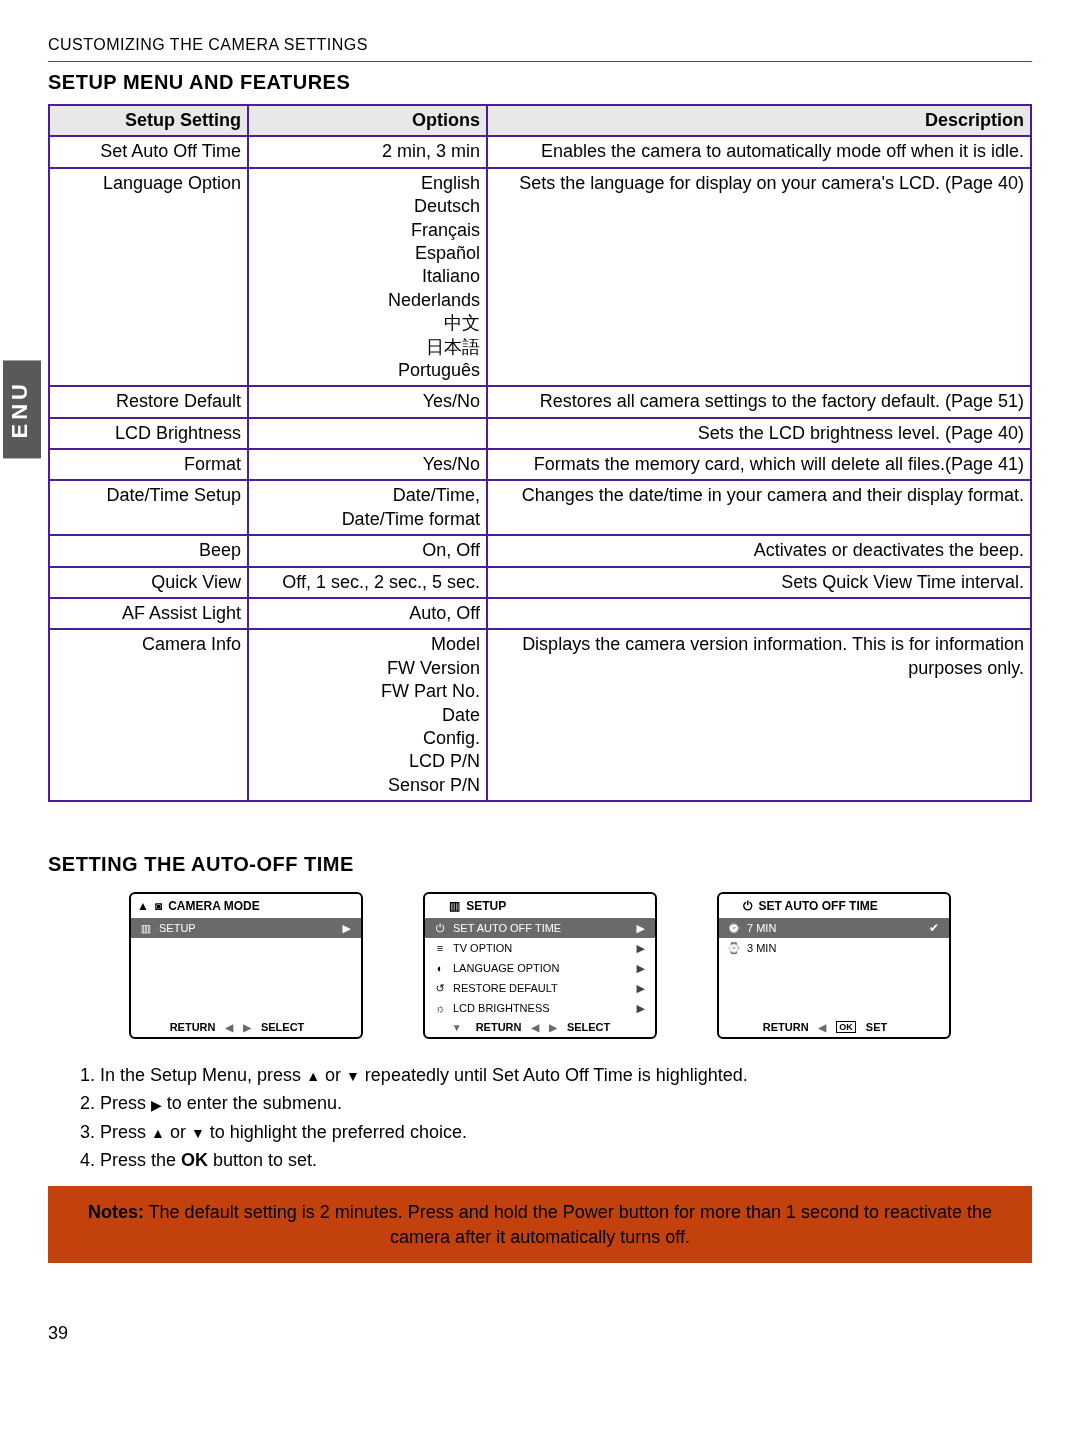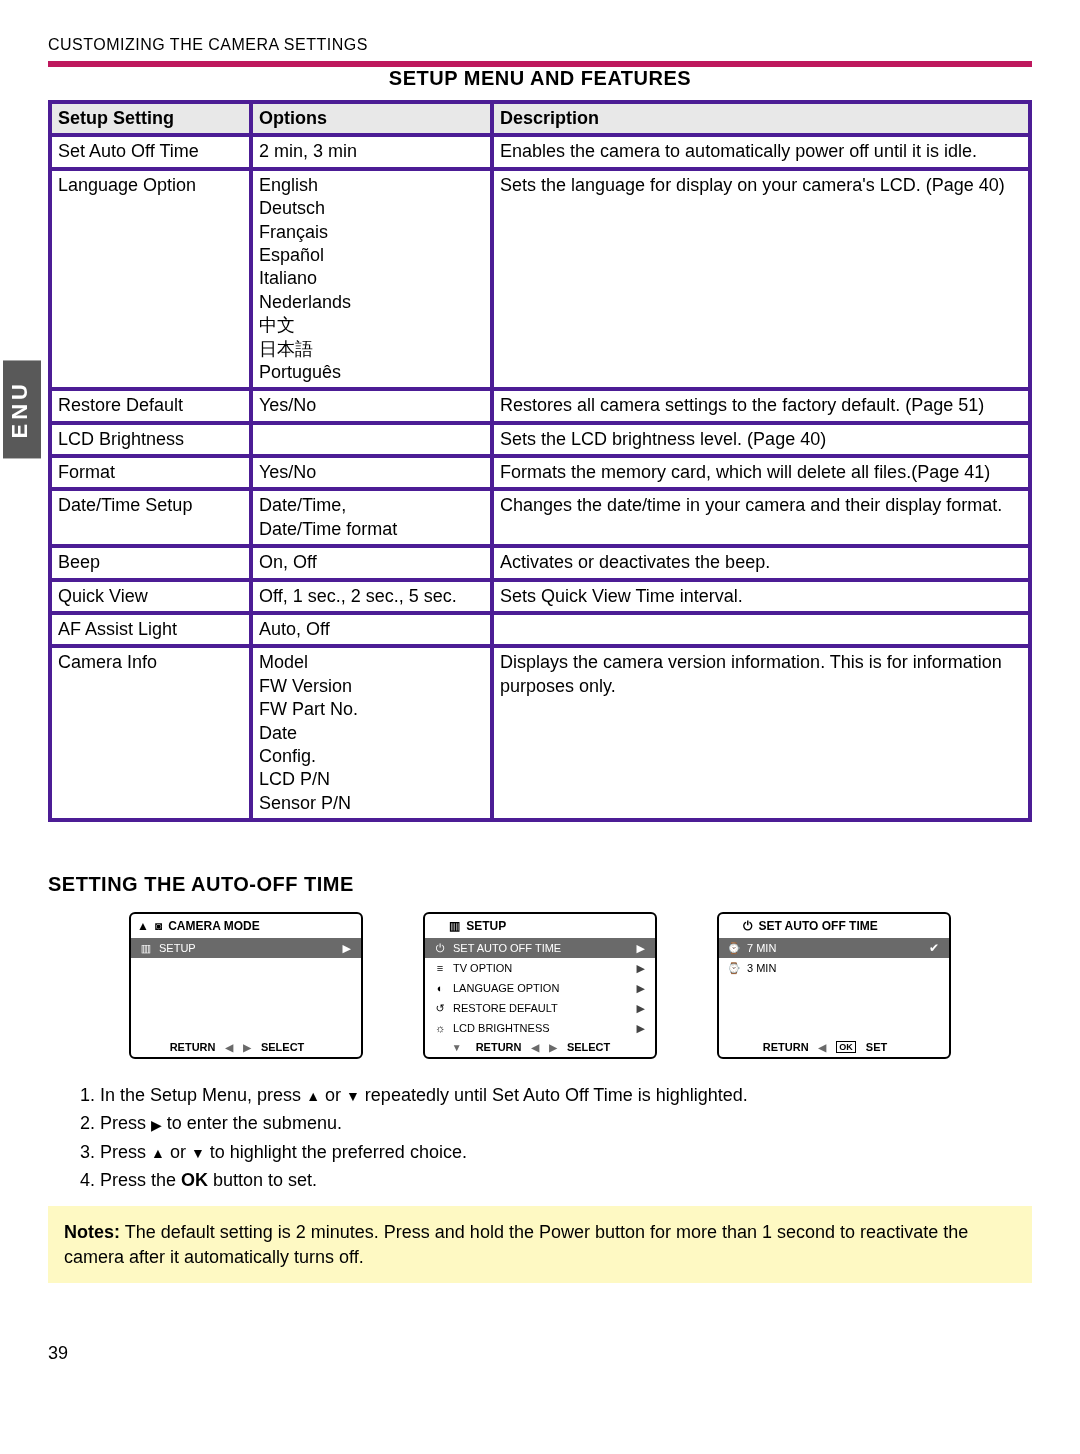--- a/index.html
+++ b/index.html
@@ -10,29 +10,29 @@
     color: #000;
     width: 1080px;
   }
   .page {
     padding: 36px 48px 40px 48px;
     position: relative;
   }
   .breadcrumb {
     font-size: 16px;
     letter-spacing: 0.5px;
+    margin-bottom: 9px;
     padding-bottom: 7px;
-    border-bottom: 6px solid #be185d;
+    border-bottom: 1px solid #be185d;
   }
   .section-title {
     font-size: 20px;
     font-weight: bold;
     letter-spacing: 0.5px;
     margin-bottom: 10px;
-    text-align: center;
   }
   .side-tab {
     position: absolute;
     left: 3px;
     top: 360px;
     background: #595959;
     color: #fff;
     font-weight: bold;
     font-size: 22px;
     letter-spacing: 4px;
@@ -41,23 +41,23 @@
     padding: 20px 4px;
     width: 30px;
     text-align: center;
   }
   table.settings {
     border-collapse: collapse;
     width: 100%;
     font-size: 18px;
   }
   table.settings th, table.settings td {
-    border: 4px solid #4c1d95;
+    border: 2px solid #4c1d95;
     padding: 3px 6px;
-    text-align: left;
+    text-align: right;
     vertical-align: top;
     line-height: 1.3;
   }
   table.settings th {
     background: #e8e8e8;
     font-weight: bold;
   }
   table.settings .col1 { width: 185px; }
   table.settings .col2 { width: 225px; }
 
@@ -135,25 +135,26 @@
     margin-bottom: 4px;
     line-height: 1.35;
   }
   .tri {
     display: inline-block;
     font-size: 14px;
     vertical-align: middle;
     line-height: 1;
   }
   .notes {
-    background: #fef9c3;
+    background: #c2410c;
     padding: 14px 16px;
     margin: 12px 0 0 0;
     font-size: 18px;
     line-height: 1.35;
+    text-align: center;
   }
   .page-num {
     text-align: left;
     font-size: 18px;
     margin-top: 60px;
   }
 </style>
 </head>
 <body>
 
@@ -170,21 +171,21 @@
       <tr>
         <th class="col1">Setup Setting</th>
         <th class="col2">Options</th>
         <th>Description</th>
       </tr>
     </thead>
     <tbody id="settings-body">
         <tr>
           <td>Set Auto Off Time</td>
           <td>2 min, 3 min</td>
-          <td>Enables the camera to automatically power off until it is idle.</td>
+          <td>Enables the camera to automatically mode off when it is idle.</td>
         </tr>
         <tr>
           <td>Language Option</td>
           <td>English<br>Deutsch<br>Français<br>Español<br>Italiano<br>Nederlands<br>中文<br>日本語<br>Português</td>
           <td>Sets the language for display on your camera's LCD. (Page 40)</td>
         </tr>
         <tr>
           <td>Restore Default</td>
           <td>Yes/No</td>
           <td>Restores all camera settings to the factory default. (Page 51)</td>

